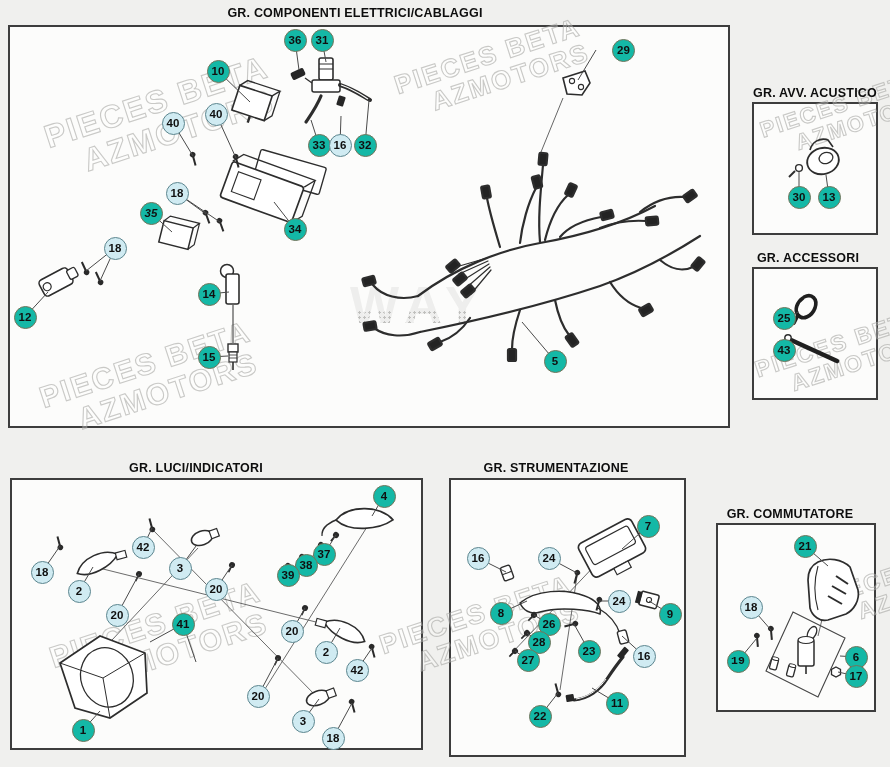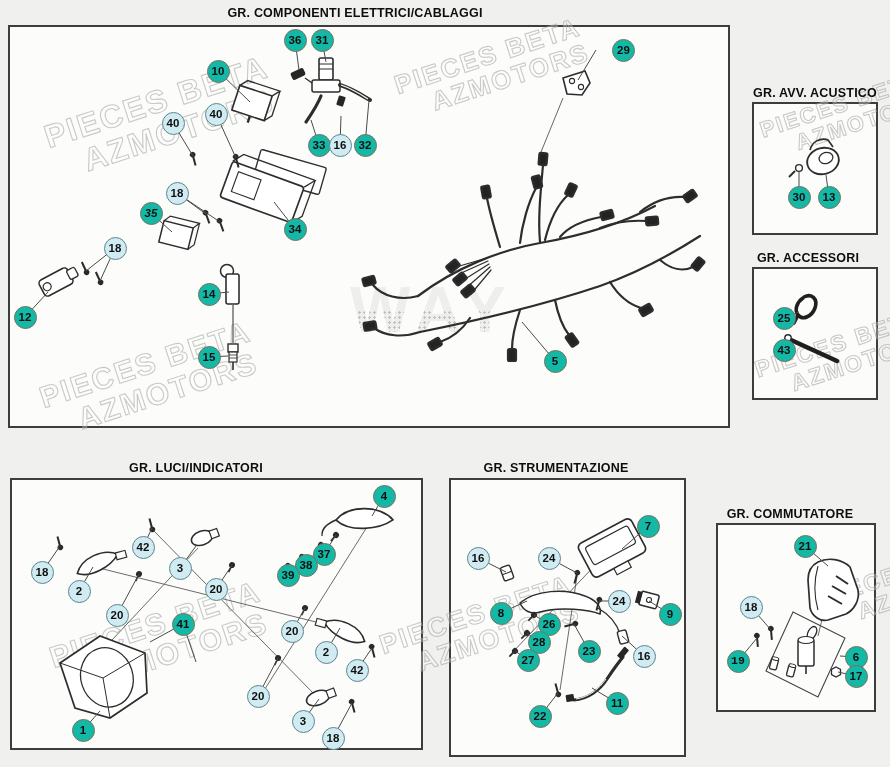--- a/index.html
+++ b/index.html
@@ -14,21 +14,21 @@
   .callout.blue{background:#d0ebf2;border:1.5px solid #5d868f;}
   #diagram{position:absolute;left:0;top:0;z-index:3;pointer-events:none;}
   .wm{position:absolute;transform:rotate(-18deg);font-weight:bold;letter-spacing:2px;line-height:1.05;
       white-space:nowrap;z-index:1;color:rgba(255,255,255,.28);-webkit-text-stroke:1.1px rgba(158,158,155,.55);}
   .wm .l2{display:block;margin-left:30px;}
   .wm-dots{position:absolute;left:272px;top:310px;z-index:1;font-weight:bold;line-height:.9;opacity:.55;
       color:rgba(150,150,148,.25);
       background-image:radial-gradient(circle,rgba(110,110,108,.8) 30%,transparent 32%);
       background-size:5px 5px;-webkit-background-clip:text;background-clip:text;}
   .wm-dots .c1{font-size:102px;letter-spacing:6px;display:block;}
-  .wm-dots .c2{font-size:64px;letter-spacing:8px;display:block;margin-left:78px;margin-top:-28px;}
+  .wm-dots .c2{font-size:52px;letter-spacing:8px;display:block;margin-left:78px;margin-top:-28px;}
 </style>
 </head>
 <body>
 
 <div id="canvas">
 
   <div class="wm" style="left:45px;top:85px;font-size:32px;"><span>PIECES BETA</span><span class="l2">AZMOTORS</span></div>
   <div class="wm" style="left:395px;top:42px;font-size:26px;"><span>PIECES BETA</span><span class="l2">AZMOTORS</span></div>
   <div class="wm" style="left:40px;top:348px;font-size:30px;"><span>PIECES BETA</span><span class="l2">AZMOTORS</span></div>
   <div class="wm" style="left:760px;top:92px;font-size:22px;"><span>PIECES BETA</span><span class="l2">AZMOTORS</span></div>

